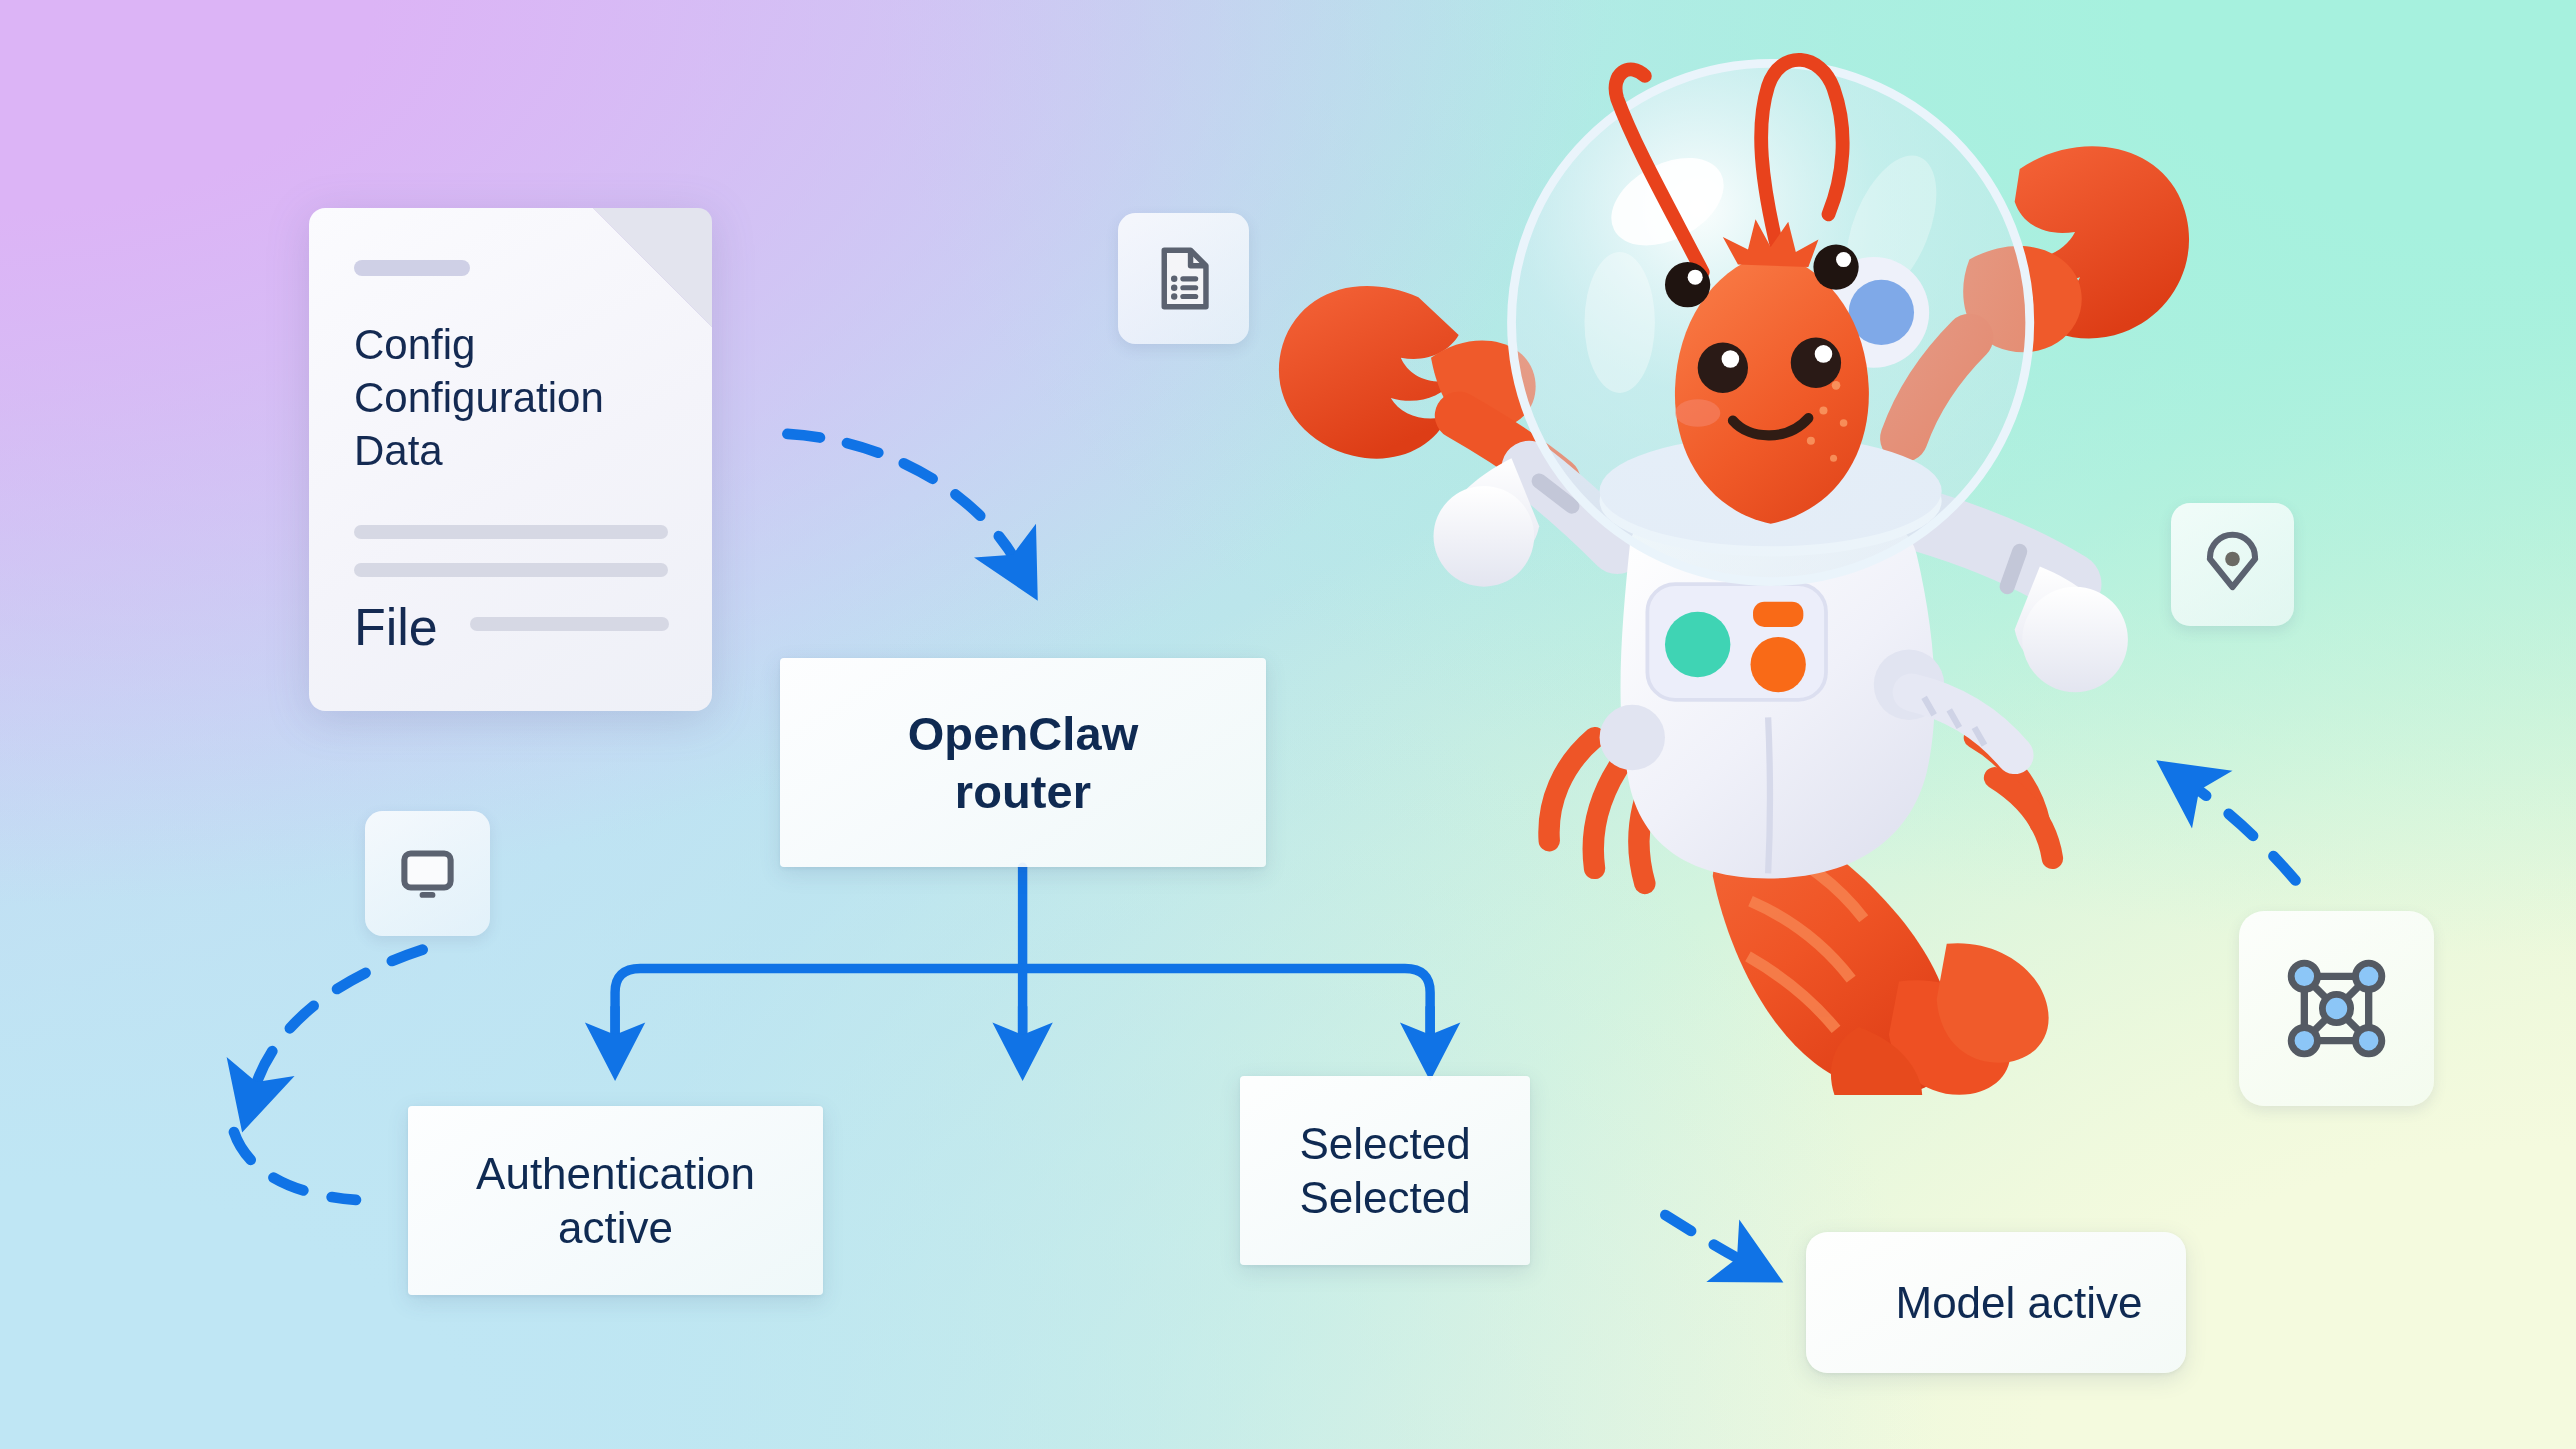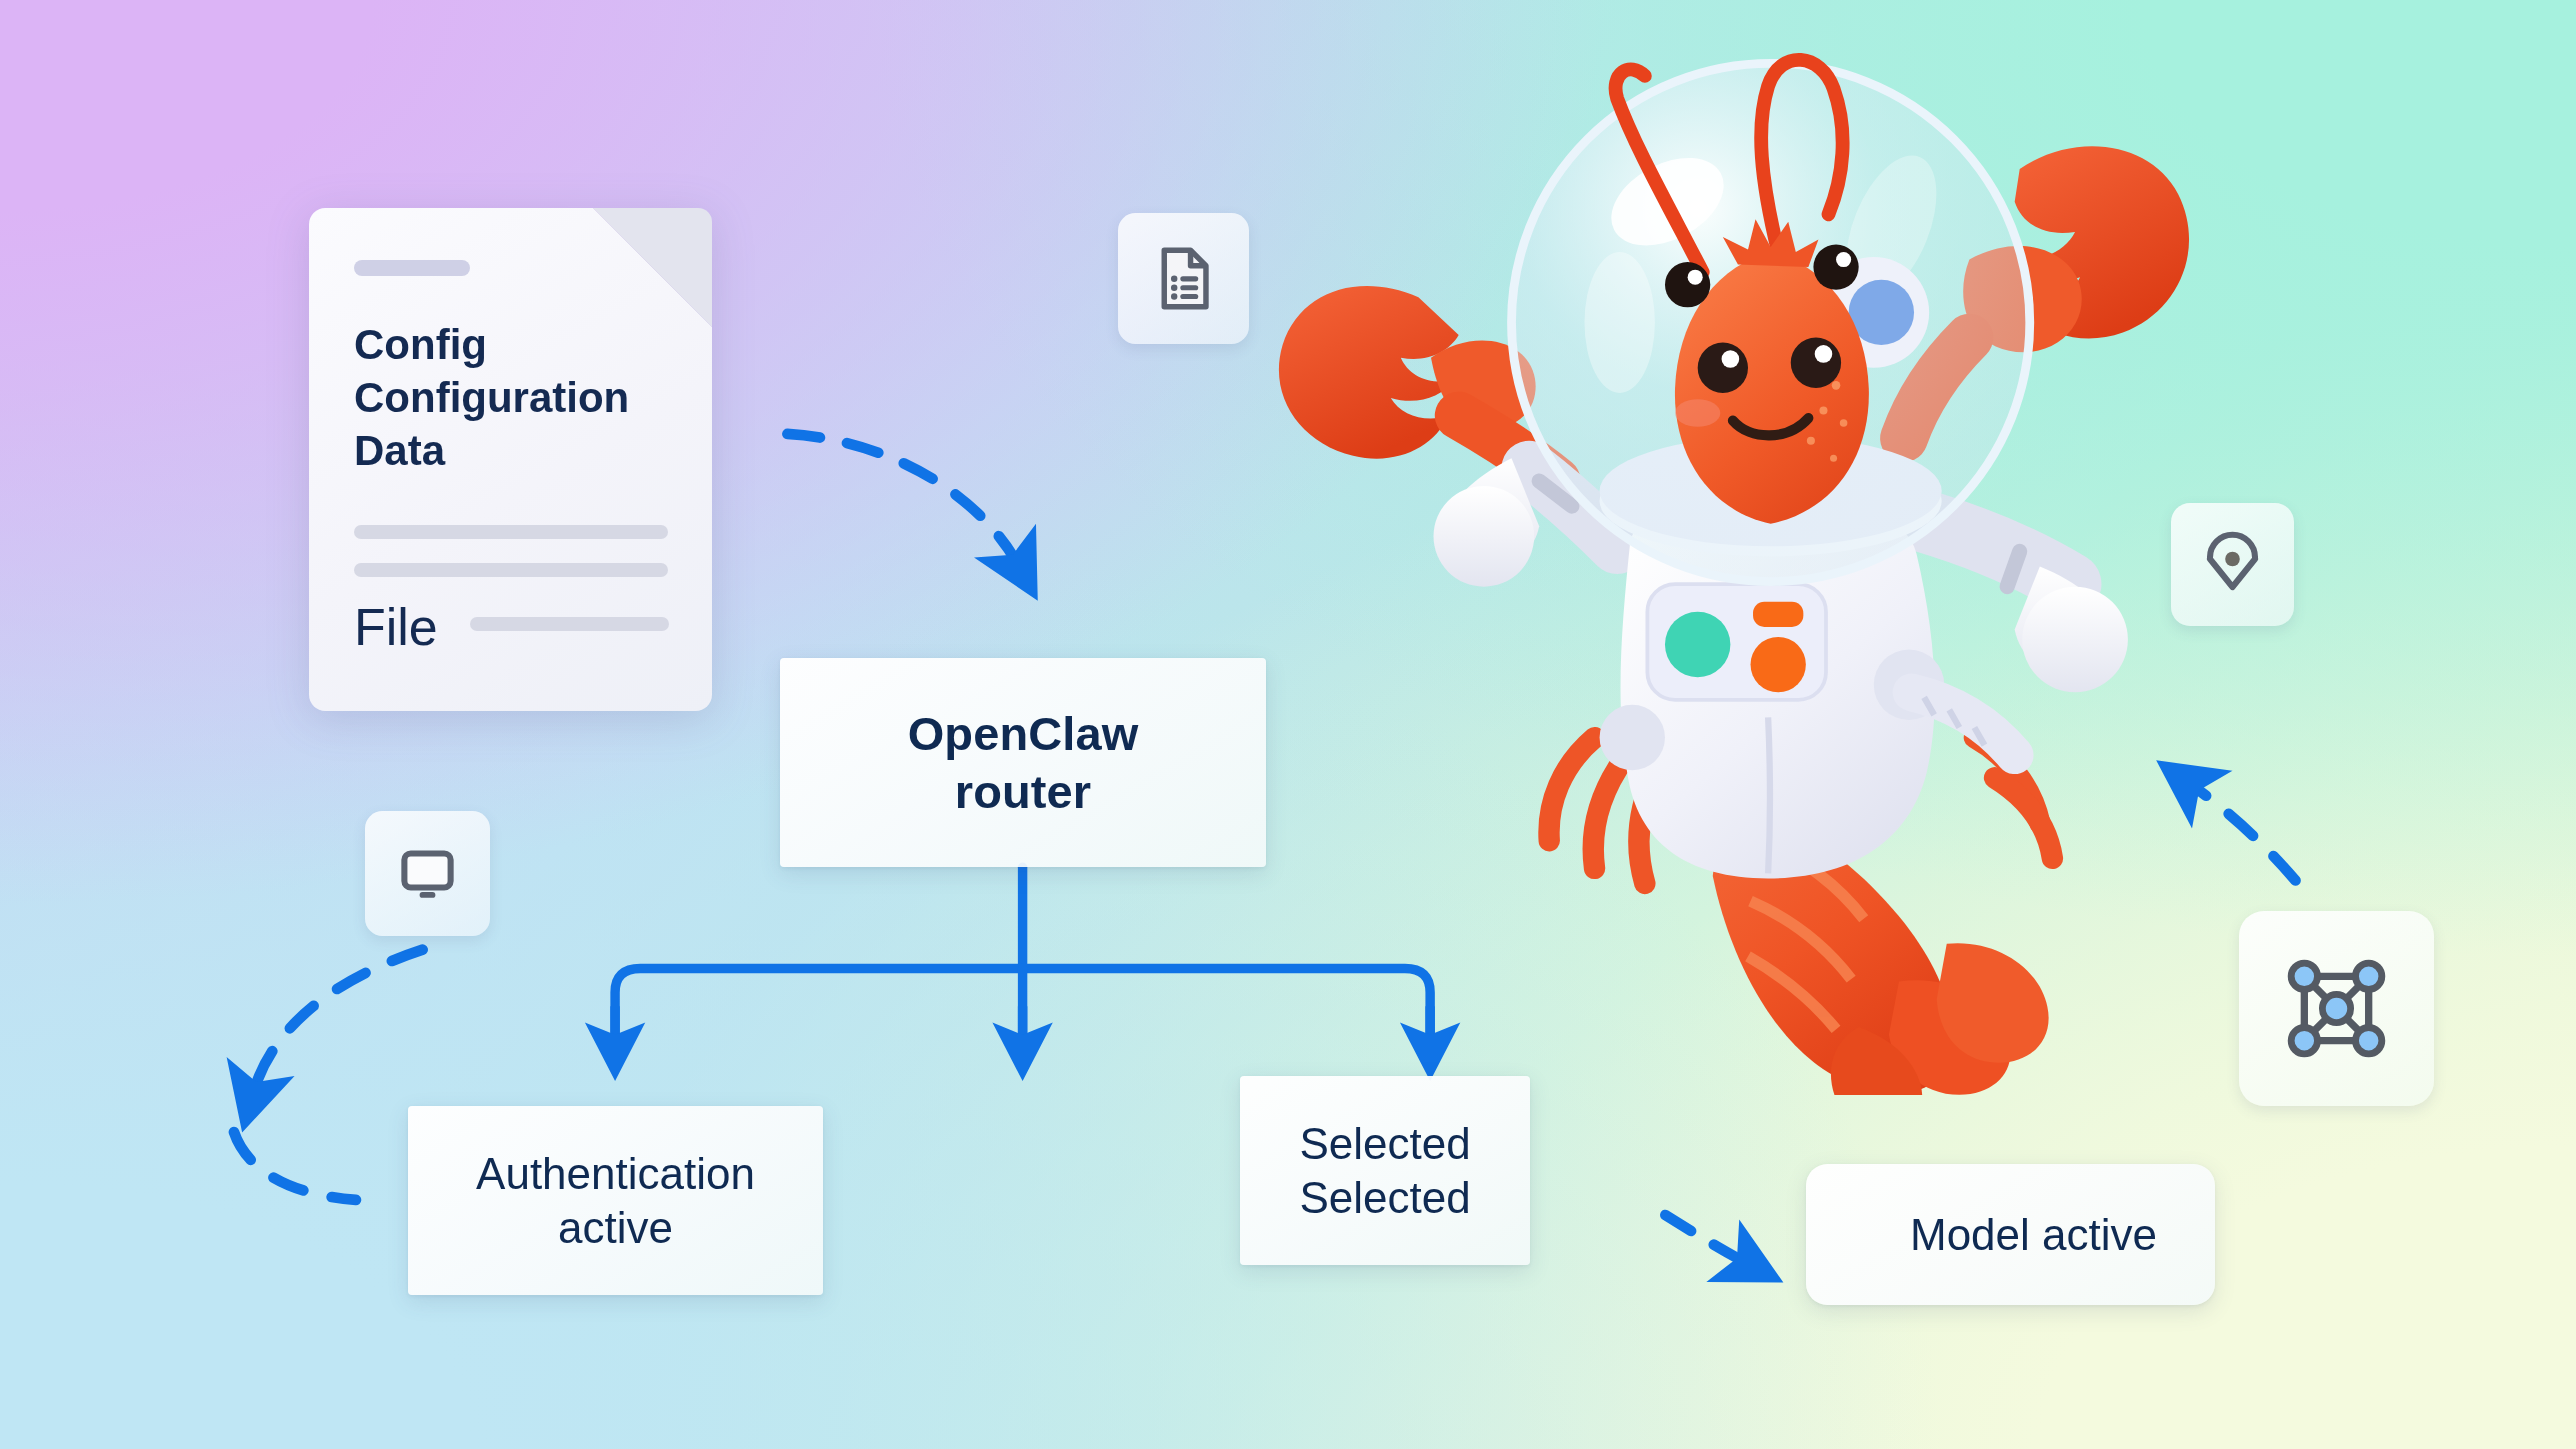--- a/index.html
+++ b/index.html
@@ -34,21 +34,21 @@
   .node .lbl{line-height:1.22;display:block;}
 
   #gateway{left:780px;top:658px;width:486px;height:209px;}
   #gateway .lbl{font-size:47px;font-weight:700;letter-spacing:0.1px;}
 
   #n-auth{left:408px;top:1072px;width:415px;height:189px;margin-top:34px;}
   #n-router{left:857px;top:1072px;width:328px;height:189px;}
   #n-selected{left:1240px;top:1076px;width:290px;height:189px;}
   .child .lbl{font-size:44px;font-weight:400;}
 
-  #n-modelactive{left:1806px;top:1164px;width:409px;height:141px;border-radius:21.4px;padding-left:46px;}
+  #n-modelactive{left:1806px;top:1232px;width:380px;height:141px;border-radius:21.4px;padding-left:46px;}
   #n-modelactive .lbl{font-size:44px;font-weight:400;}
 
   
   #doc{
     position:absolute;left:309px;top:208px;width:403px;height:503px;
     filter:drop-shadow(0 8.8px 21.4px rgba(60,70,120,.16));
   }
   #doc .sheet{
     position:absolute;inset:0;
     background:linear-gradient(150deg,#fbfbfe 0%,#f4f4fa 55%,#eef0f7 100%);
@@ -60,21 +60,21 @@
     position:absolute;right:0;top:0;width:119px;height:119px;
     background:#e3e4ee;
     -webkit-clip-path:polygon(100% 100%, 0 0, 100% 0);
     clip-path:polygon(100% 100%, 0 0, 100% 0);
     border-top-right-radius:14px;
   }
   #doc .bar{position:absolute;background:#d6d8e4;border-radius:628px;}
   #doc .bar.accent{background:#cfd0e6;}
   #doc .txt{
     position:absolute;left:45px;top:111px;width:314px;
-    font-size:42px;line-height:1.26;color:#142a52;font-weight:700;
+    font-size:42px;line-height:1.26;color:#142a52;font-weight:400;
   }
   #doc .filelbl{
     position:absolute;left:45px;top:389px;font-size:52px;color:#142a52;font-weight:400;
   }
 
   
   .tile{
     position:absolute;border-radius:17.6px;
     background:linear-gradient(150deg,rgba(255,255,255,.82) 0%,rgba(250,250,254,.58) 100%);
     box-shadow:0 5px 14px rgba(70,85,130,.12);

